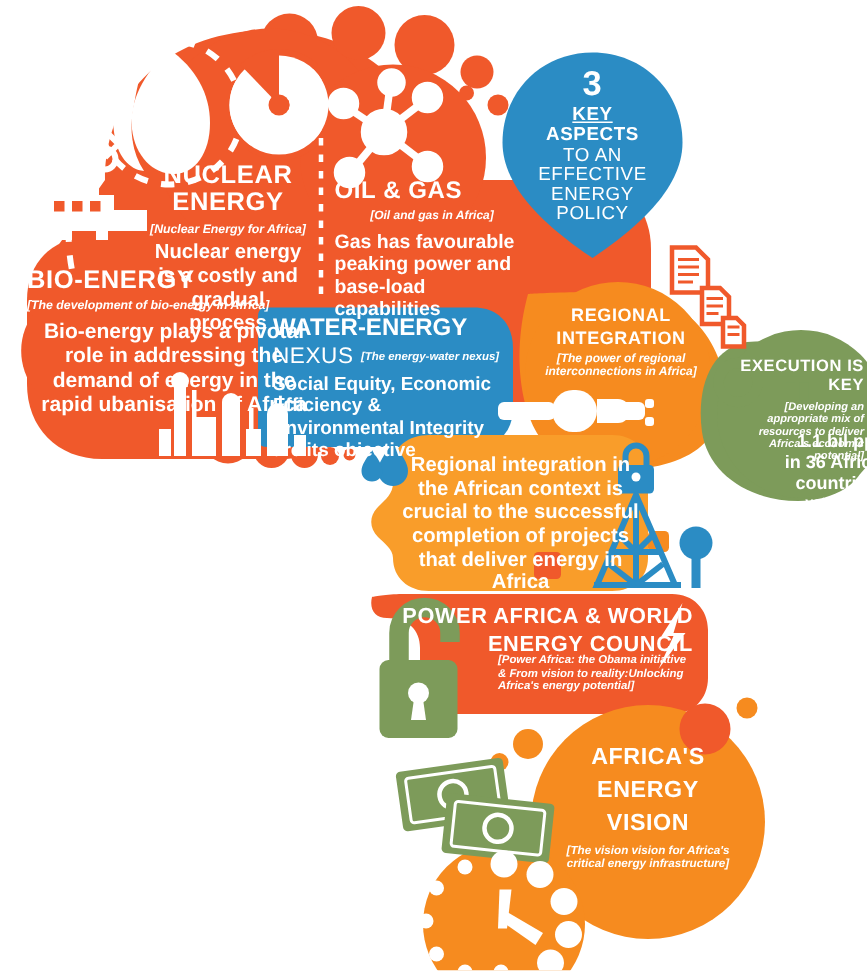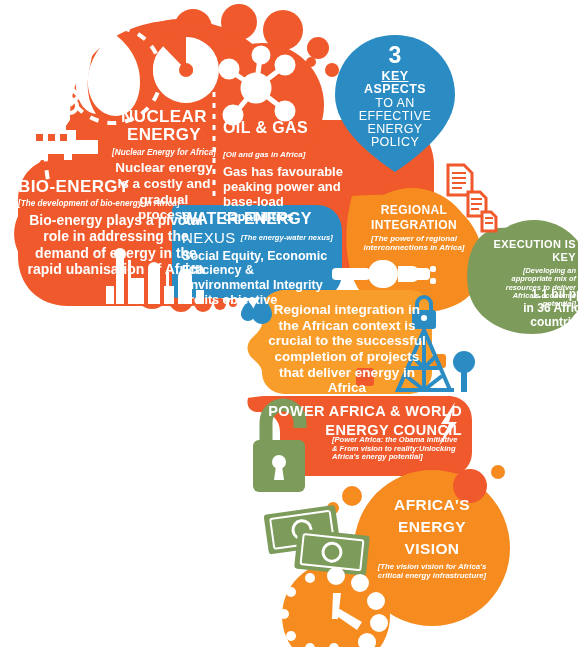--- a/index.html
+++ b/index.html
@@ -283,29 +283,29 @@
       <circle cx="291" cy="592" r="5"></circle>
       <circle cx="284" cy="614" r="5"></circle>
       <circle cx="291" cy="636" r="5"></circle>
       <circle cx="310" cy="648" r="5"></circle>
       <circle cx="334" cy="648" r="5"></circle>
       <path d="M333,593 l8,0 l-3,26 l-6,0 z"></path>
       <path d="M334,614 l4,-6 l24,14 l-5,8 z"></path>
     </g>
   </svg>
 
-  <div class="abs txt t-center" style="left:112px;top:108px;width:104px;">
+  <div class="abs txt t-center" style="left:100px;top:108px;width:104px;">
     <div class="ttl" style="font-size:17px;">NUCLEAR ENERGY</div>
     <div class="sub" style="font-size:8.2px;margin-top:4px;">[Nuclear Energy for Africa]</div>
     <div class="body" style="font-size:13.5px;margin-top:3px;">Nuclear energy is a costly and gradual process</div>
   </div>
 
   <div class="abs txt t-left" style="left:223px;top:120px;width:130px;">
     <div class="ttl" style="font-size:16px;">OIL &amp; GAS</div>
-    <div class="sub" style="font-size:8px;margin-top:14px;">[Oil and gas in Africa]</div>
+    <div class="sub" style="font-size:8px;margin-top:3px;text-align:center;">[Oil and gas in Africa]</div>
     <div class="body" style="font-size:13px;margin-top:4px;">Gas has favourable peaking power and base-load capabilities</div>
   </div>
 
   <div class="abs txt t-left" style="left:18px;top:178px;width:196px;">
     <div class="ttl" style="font-size:17px;">BIO-ENERGY</div>
     <div class="sub" style="font-size:8.2px;margin-top:3px;">[The development of bio-energy in Africa]</div>
     <div class="body t-center" style="font-size:14px;margin-top:4px;">Bio-energy plays a pivotal role in addressing the demand of energy in the rapid ubanisation of Africa</div>
   </div>
 
   <div class="abs txt t-center" style="left:345px;top:44px;width:100px;">

